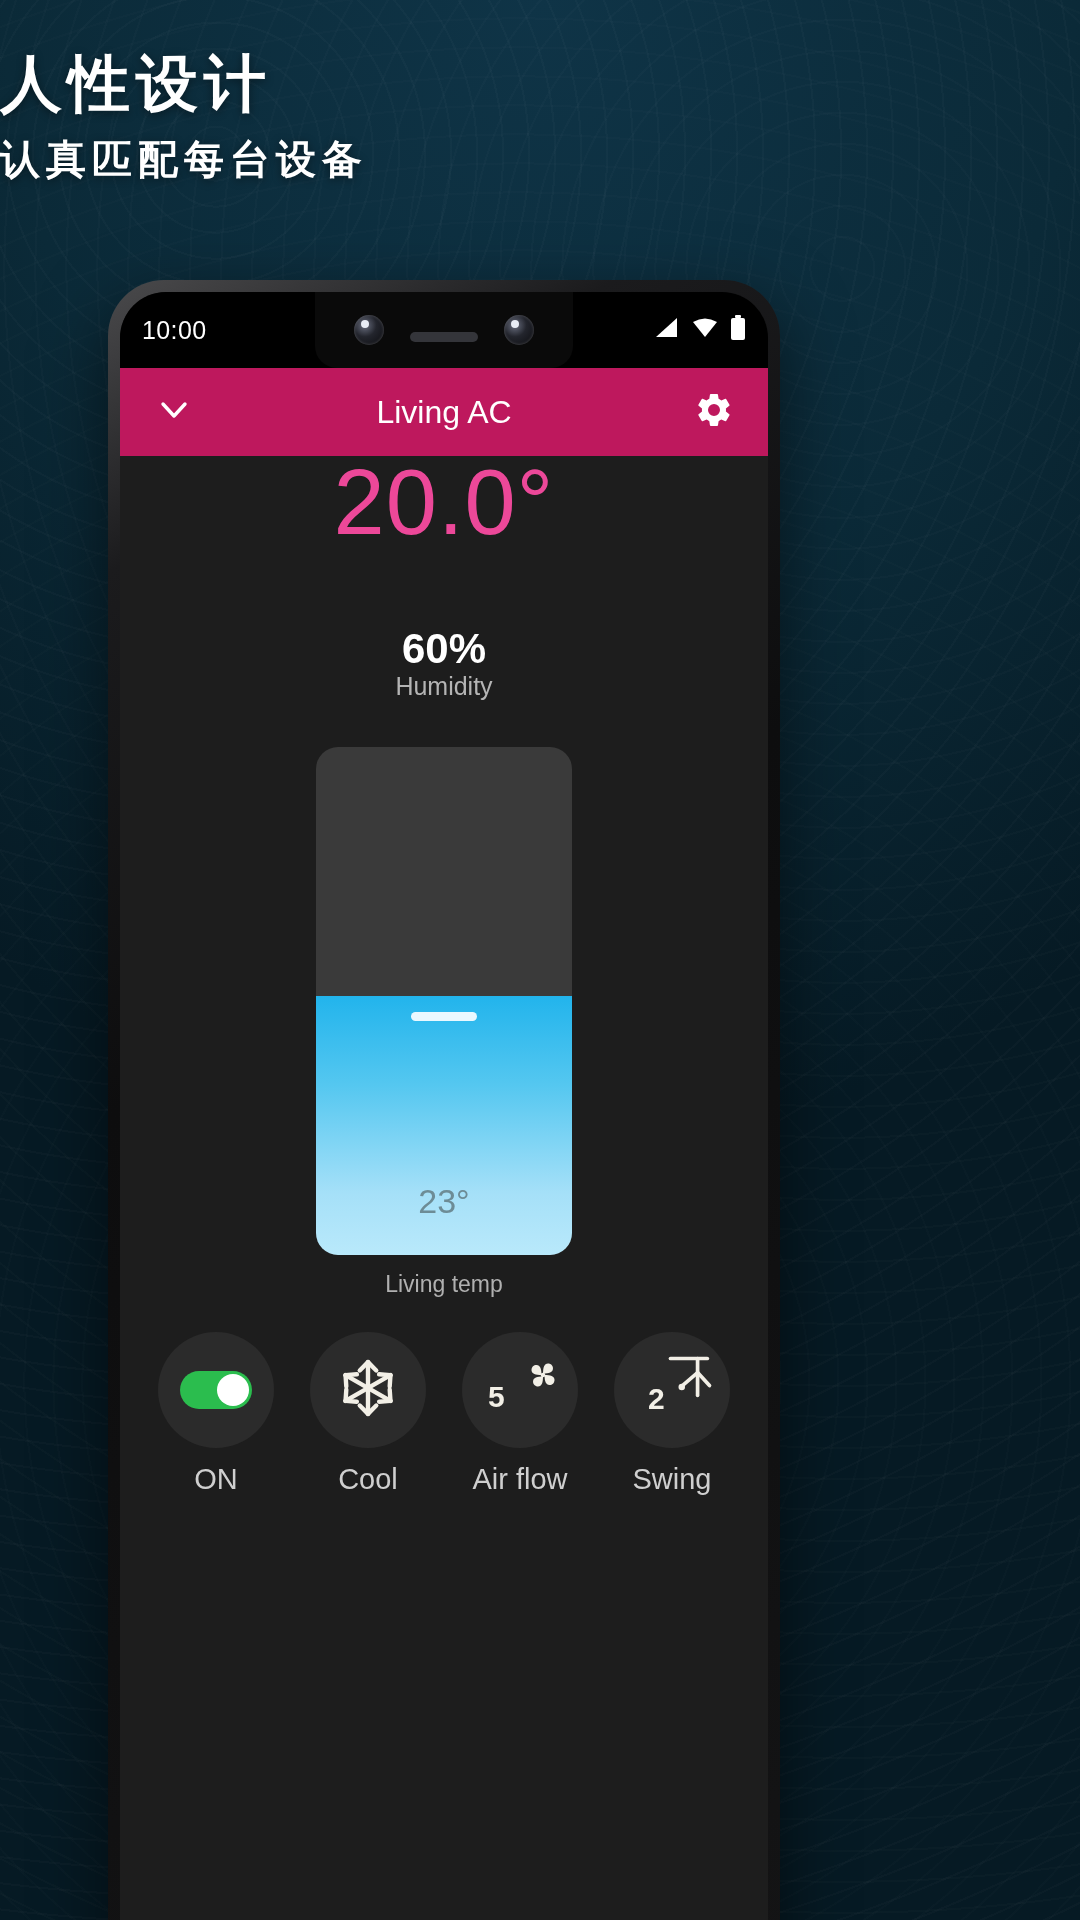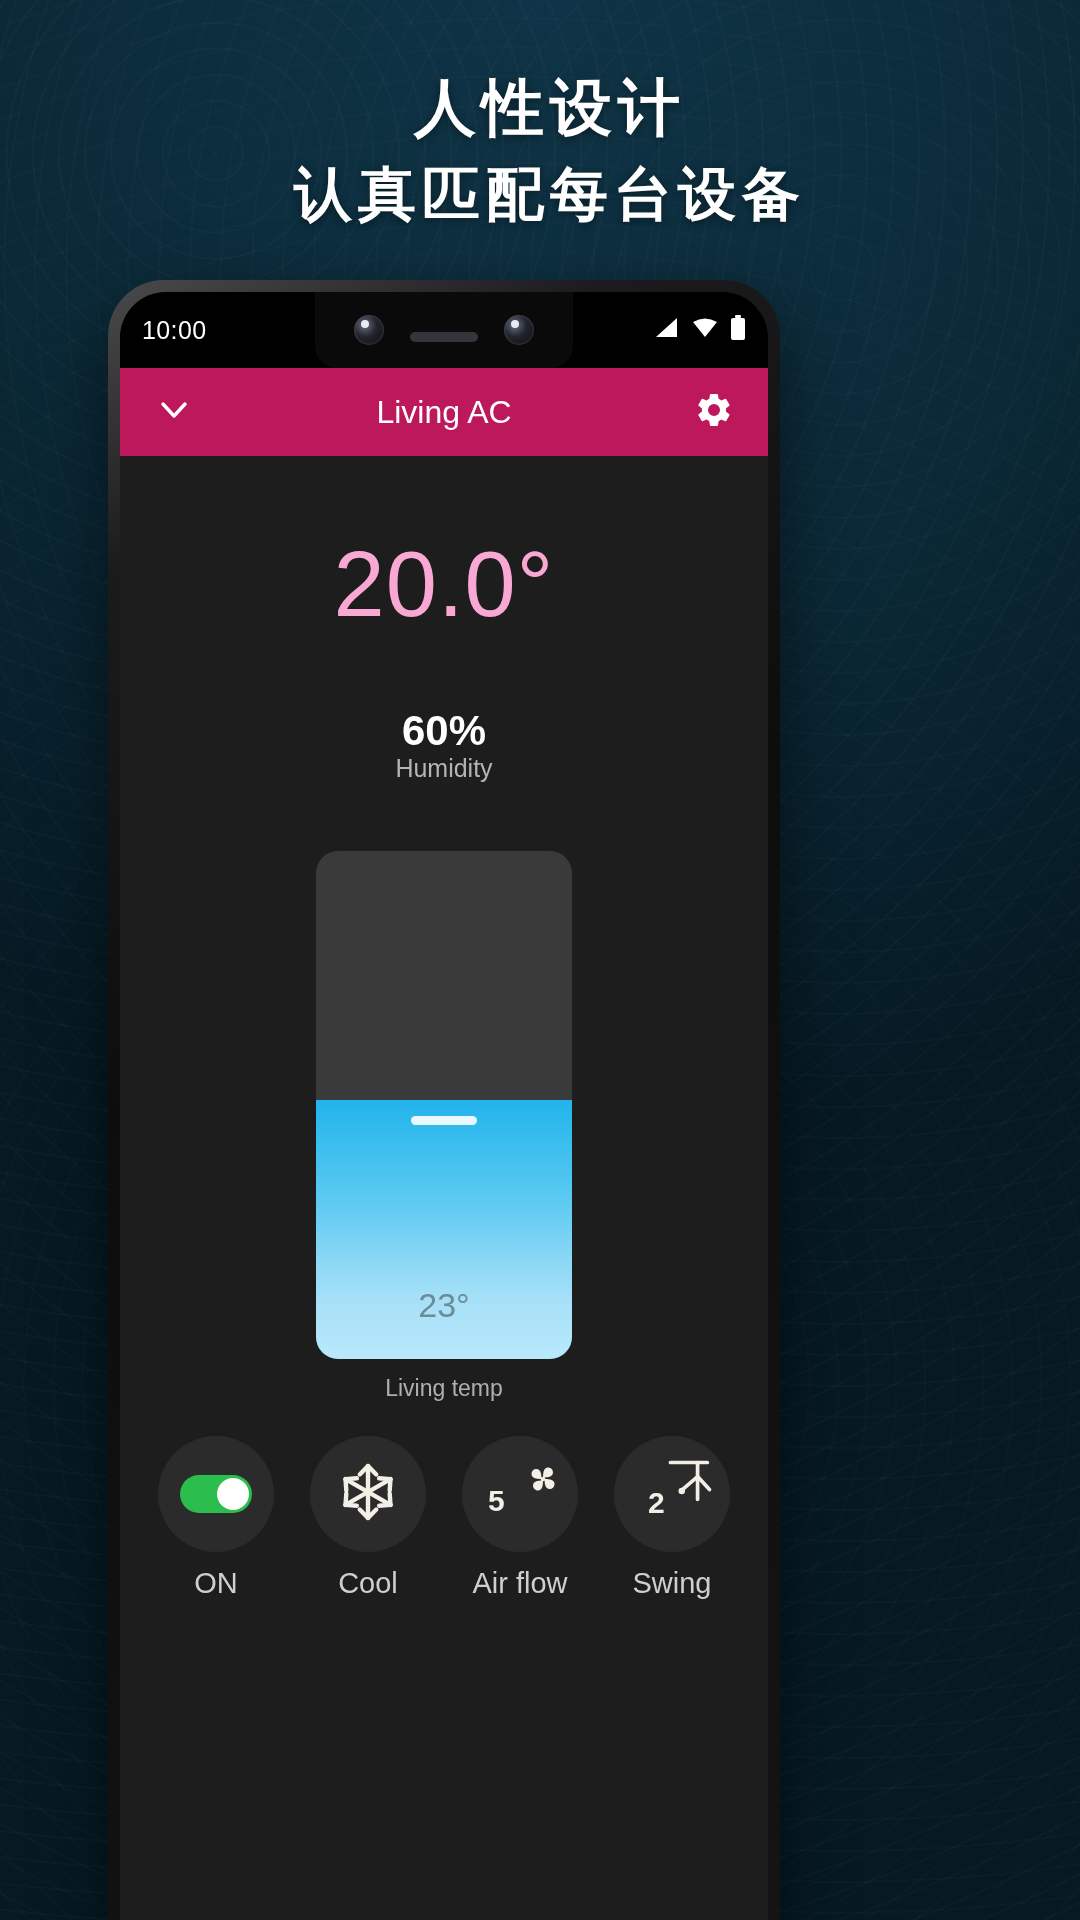--- a/index.html
+++ b/index.html
@@ -30,37 +30,36 @@
     background:
       repeating-radial-gradient(circle at 20% 8%, rgba(255,255,255,0.018) 0 2px, rgba(0,0,0,0) 2px 26px),
       repeating-radial-gradient(circle at 78% 14%, rgba(255,255,255,0.016) 0 2px, rgba(0,0,0,0) 2px 31px),
       repeating-radial-gradient(circle at 48% 72%, rgba(255,255,255,0.012) 0 2px, rgba(0,0,0,0) 2px 29px);
     pointer-events: none;
   }
 
   
   #promo-headline {
     position: absolute;
-    top: 68px;
+    top: 44px;
     left: 0;
     right: 0;
-    text-align: center;
+    text-align: left;
     z-index: 5;
-    margin-left: 20px;
   }
   .headline-line {
     color: #ffffff;
     font-family: "DejaVu Serif", serif;
     font-weight: bold;
     letter-spacing: 6px;
     text-shadow: 0 2px 10px rgba(0,0,0,0.45);
     line-height: 1.28;
   }
   .headline-line-1 { font-size: 62px; }
-  .headline-line-2 { font-size: 58px; margin-top: 10px; }
+  .headline-line-2 { font-size: 40px; margin-top: 10px; }
 
   
   #phone-frame {
     position: absolute;
     left: 108px;
     top: 280px;
     width: 672px;
     height: 1700px;
     border-radius: 56px 56px 0 0;
     background: linear-gradient(150deg, #4a4a4c 0%, #1b1b1d 14%, #0d0d0e 40%, #141415 100%);
@@ -159,22 +158,21 @@
     position: relative;
     height: calc(100% - 164px);
     background: #1d1d1d;
     display: flex;
     flex-direction: column;
     align-items: center;
     overflow: hidden;
   }
 
   #current-temp {
-    margin-top: 82px;
-    color: #f9a8d4;
+    color: #ec4899;
     font-size: 92px;
     font-weight: 300;
     letter-spacing: 1px;
     line-height: 1;
   }
 
   #humidity-block {
     margin-top: 78px;
     text-align: center;
   }
@@ -184,21 +182,21 @@
     font-weight: 700;
     line-height: 1.1;
   }
   #humidity-label {
     color: #b4b4b4;
     font-size: 25px;
   }
 
   
   #temp-slider-wrap {
-    margin-top: 68px;
+    margin-top: 46px;
     text-align: center;
   }
   #temp-slider {
     position: relative;
     width: 256px;
     height: 508px;
     border-radius: 22px;
     background: #3a3a3a;
     overflow: hidden;
   }

